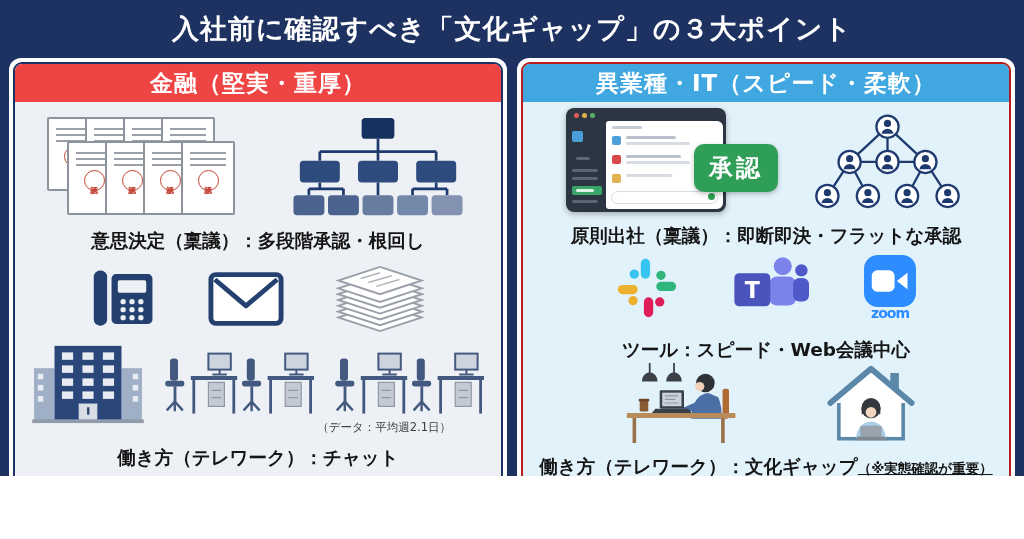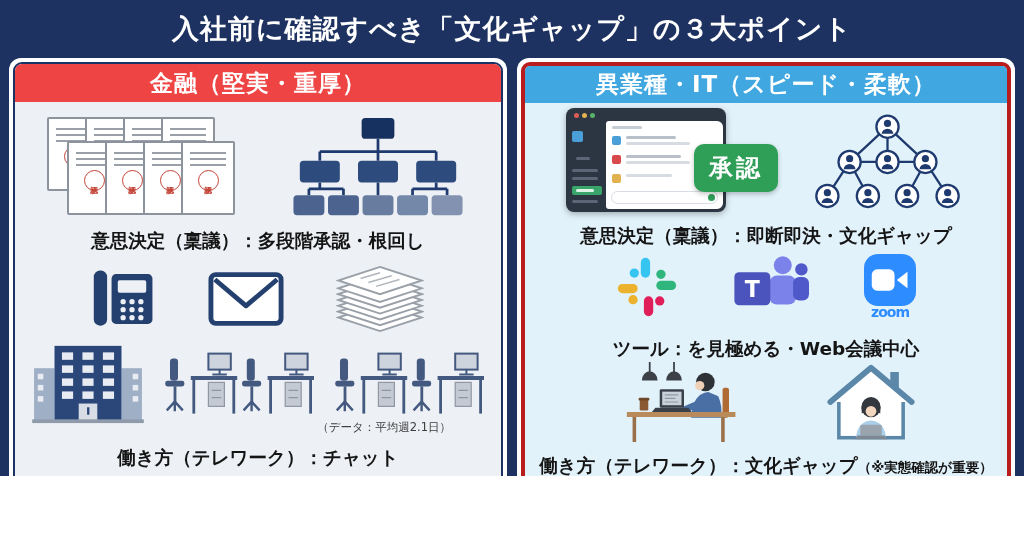--- a/index.html
+++ b/index.html
@@ -6,34 +6,34 @@
   body { font-family:"DejaVu Sans","Liberation Sans",sans-serif; }
   .page { width:1024px; height:476px; background:#1d3261; overflow:hidden; position:relative; }
 
   .title { height:58px; display:flex; align-items:center; justify-content:center;
            color:#ffffff; font-size:27px; font-weight:bold; letter-spacing:1px; }
 
   .panels { display:flex; gap:10px; padding:0 9px; height:434px; }
   .panel { flex:1; background:#ffffff; border-radius:12px; padding:4px; }
   .panel-inner { height:100%; border-radius:9px; overflow:hidden; display:flex; flex-direction:column; }
   .panel-inner.fin { border:2px solid #1b3264; }
-  .panel-inner.it  { border:4px solid #b91c1c; }
+  .panel-inner.it  { border:2px solid #b91c1c; }
   .panel-header { height:38px; display:flex; align-items:center; justify-content:center;
                   color:#fff; font-size:23px; font-weight:bold; letter-spacing:1px; }
   .panel-header.fin { background:#ef4444; }
   .panel-header.it  { background:#41a7e0; }
   .panel-body { flex:1; display:flex; flex-direction:column; justify-content:space-evenly;
                 padding:4px 6px 6px; }
   .panel-body.fin { background:#edf0f5; }
   .panel-body.it  { background:#e2f2fb; }
 
   .row { display:flex; flex-direction:column; align-items:center; }
   .icons { display:flex; align-items:center; justify-content:center; }
   .caption { font-size:18.5px; font-weight:bold; color:#151515; margin-top:10px; white-space:nowrap; }
-  .caption .small-note { font-size:13.5px; }
+  .caption .small-note { font-size:13.5px;text-decoration:underline; }
   .data-note { font-size:11.5px; color:#3c3c3c; align-self:flex-end; margin:-4px 44px 0 12px; }
 
   
   .docs { position:relative; width:192px; height:100px; }
   .doc { position:absolute; width:54px; height:74px; background:#fff; border:2px solid #8d939c;
          border-radius:2px; padding:5px 5px 0; }
   .doc .dl { height:2.5px; background:#9aa0a8; margin:3.5px 2px; }
   .doc .stamp { width:21px; height:21px; border:1.5px solid #c34336; border-radius:50%;
                 color:#c34336; font-size:7.5px; font-weight:bold; line-height:1;
                 writing-mode:vertical-rl; display:flex; align-items:center; justify-content:center;
@@ -319,21 +319,21 @@
                 <use href="#pnode" x="120" y="24"></use>
                 <use href="#pnode" x="62" y="78"></use>
                   <use href="#pnode" x="120" y="78"></use>
                   <use href="#pnode" x="178" y="78"></use>
                 <use href="#pnode" x="28" y="130"></use>
                   <use href="#pnode" x="90" y="130"></use>
                   <use href="#pnode" x="150" y="130"></use>
                   <use href="#pnode" x="212" y="130"></use>
               </svg>
             </div>
-            <p class="caption">意思決定（稟議）：即断即決・文化ギャップ</p>
+            <p class="caption">原則出社（稟議）：即断即決・フラットな承認</p>
           </div>
 
           <div class="row">
             <div class="icons" style="gap:55px; height:78px;">
               <svg width="62" height="62" viewBox="0 0 100 100">
                 <rect x="40" y="3" width="15" height="32" rx="7.5" fill="#36C5F0"></rect>
                 <rect x="22" y="20" width="15" height="15" rx="7.5" fill="#36C5F0"></rect>
                 <rect x="65" y="40" width="32" height="15" rx="7.5" fill="#2EB67D"></rect>
                 <rect x="65" y="22" width="15" height="15" rx="7.5" fill="#2EB67D"></rect>
                 <rect x="45" y="65" width="15" height="32" rx="7.5" fill="#E01E5A"></rect>
@@ -352,21 +352,21 @@
               <div class="zoomblock">
                 <div class="zoomsq">
                   <svg width="38" height="26" viewBox="0 0 50 34">
                     <rect x="1" y="3" width="30" height="28" rx="7" fill="#ffffff"></rect>
                     <path d="M34,17 L48,6 V28 Z" fill="#ffffff"></path>
                   </svg>
                 </div>
                 <div class="zoomword">zoom</div>
               </div>
             </div>
-            <p class="caption">ツール：を見極める・Web会議中心</p>
+            <p class="caption">ツール：スピード・Web会議中心</p>
           </div>
 
           <div class="row">
             <div class="icons" style="gap:46px; height:82px;">
               <svg width="164" height="80" viewBox="0 0 180 112">
                 <path d="M42,0 V14 M76,0 V14" stroke="#3c4148" stroke-width="2.5"></path>
                 <path d="M31,26 a11,13 0 0 1 22,0 Z" fill="#3c4148"></path>
                 <path d="M65,26 a11,13 0 0 1 22,0 Z" fill="#3c4148"></path>
                 <rect x="144" y="36" width="9" height="42" rx="3" fill="#b06a33"></rect>
                 <path d="M100,78 Q102,44 124,42 L138,48 Q144,62 142,78 Z" fill="#4a6fa5"></path>

